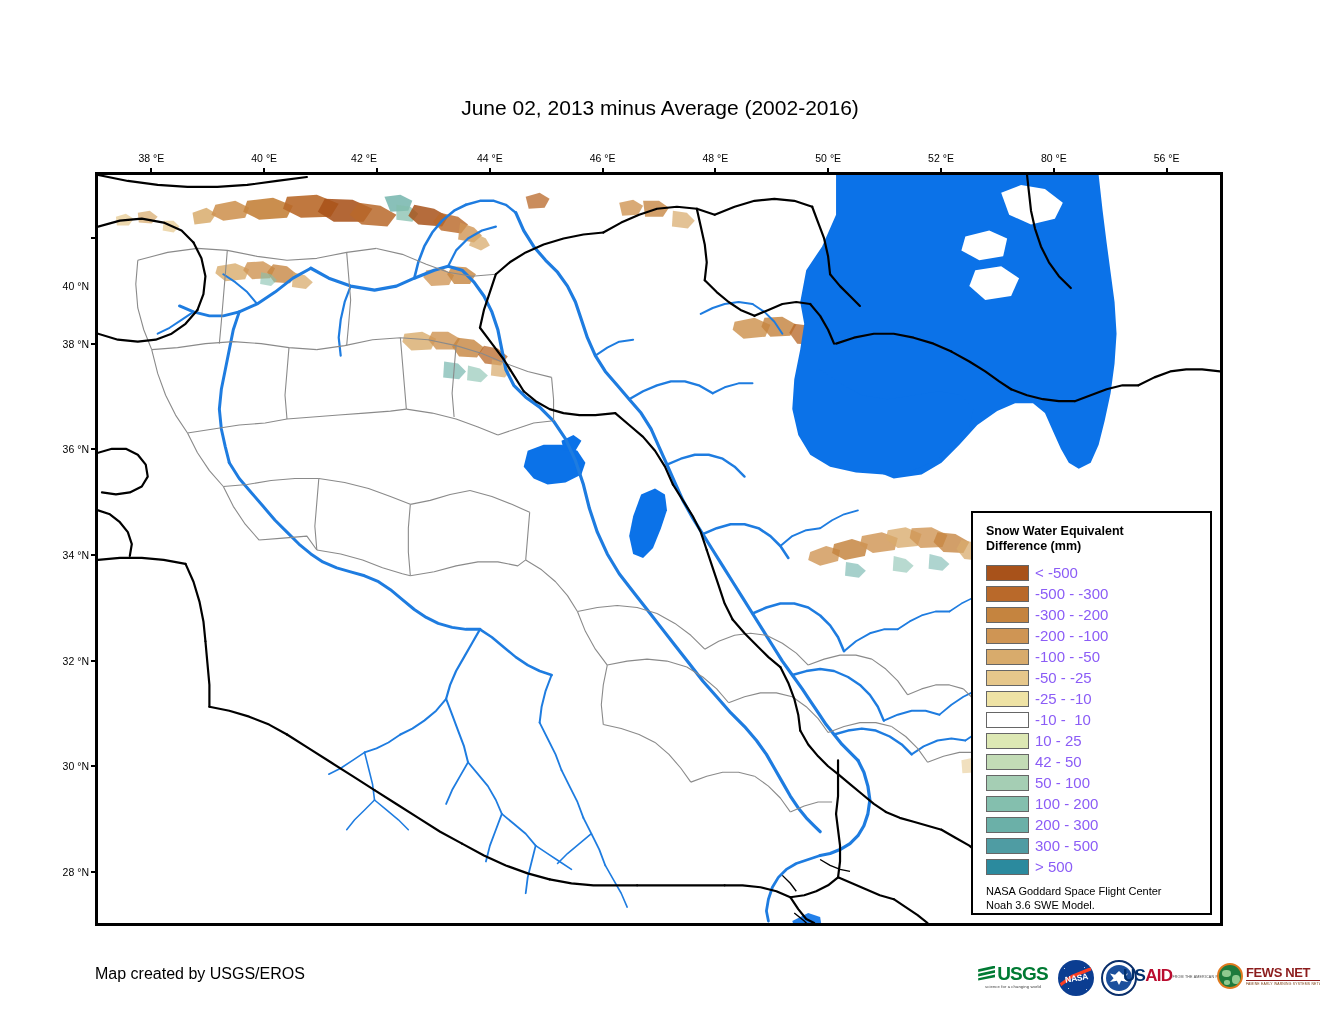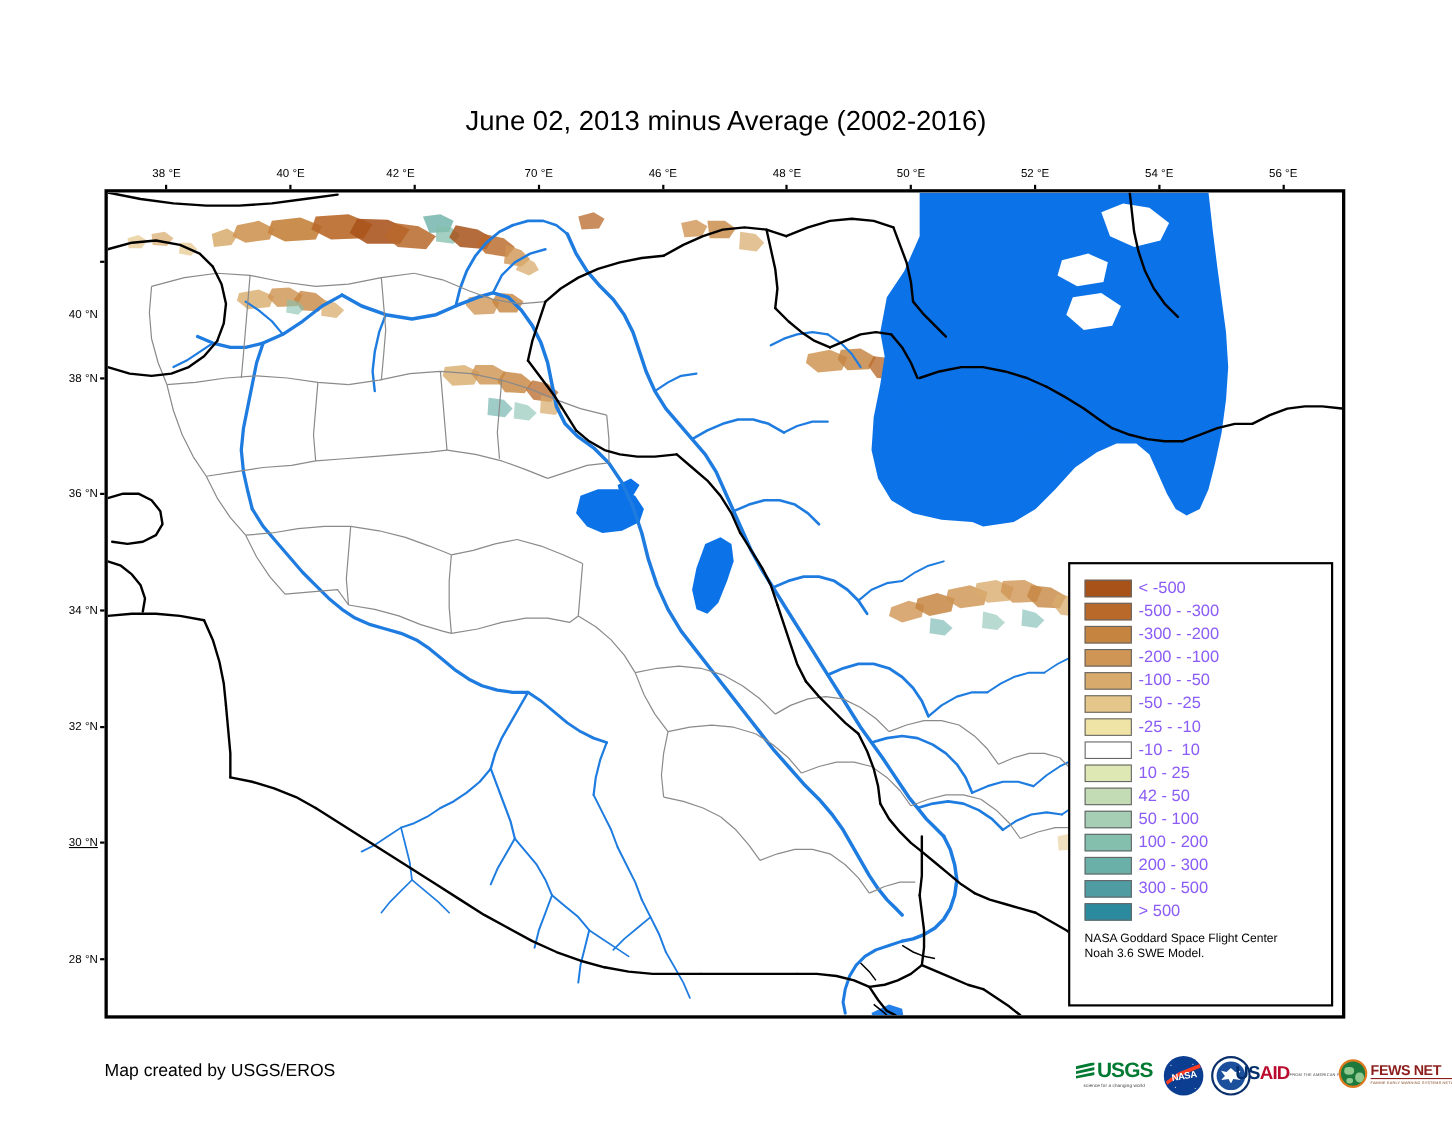--- a/index.html
+++ b/index.html
@@ -15,21 +15,21 @@
   
   #title {
     position: absolute; top: 40px; left: 0; width: 1320px;
     text-align: center;
     font-size: 27px; font-weight: bold; color: #000;
     letter-spacing: -0.2px;
   }
   #subtitle {
     position: absolute; top: 96px; left: 0; width: 1320px;
     text-align: center;
-    font-size: 25px; font-weight: normal; color: #000;
+    font-size: 21px; font-weight: normal; color: #000;
   }
 
   
   #map-frame {
     position: absolute;
     left: 95px; top: 172px;
     width: 1128px; height: 754px;
     border: 3px solid #000;
     background: #ffffff;
     overflow: hidden;
@@ -189,47 +189,47 @@
 
   <div id="subtitle">June 02, 2013 minus Average (2002-2016)</div>
 
   <div id="ticks-top">
       <div class="tick-label tick-top" style="left: 151.4px;">38 °E</div>
       <div class="tick-mark top" style="left: 150.4px; top: 168px;"></div>
       <div class="tick-label tick-top" style="left: 264.2px;">40 °E</div>
       <div class="tick-mark top" style="left: 263.2px; top: 168px;"></div>
       <div class="tick-label tick-top" style="left: 364px;">42 °E</div>
       <div class="tick-mark top" style="left: 376px; top: 168px;"></div>
-      <div class="tick-label tick-top" style="left: 489.8px;">70 °E</div>
+      <div class="tick-label tick-top" style="left: 489.8px;">44 °E</div>
       <div class="tick-mark top" style="left: 488.8px; top: 168px;"></div>
       <div class="tick-label tick-top" style="left: 602.6px;">46 °E</div>
       <div class="tick-mark top" style="left: 601.6px; top: 168px;"></div>
       <div class="tick-label tick-top" style="left: 715.4px;">48 °E</div>
       <div class="tick-mark top" style="left: 714.4px; top: 168px;"></div>
       <div class="tick-label tick-top" style="left: 828.2px;">50 °E</div>
       <div class="tick-mark top" style="left: 827.2px; top: 168px;"></div>
       <div class="tick-label tick-top" style="left: 941px;">52 °E</div>
       <div class="tick-mark top" style="left: 940px; top: 168px;"></div>
-      <div class="tick-label tick-top" style="left: 1053.8px;">54 °E</div>
+      <div class="tick-label tick-top" style="left: 1053.8px;">80 °E</div>
       <div class="tick-mark top" style="left: 1052.8px; top: 168px;"></div>
       <div class="tick-label tick-top" style="left: 1166.6px;">56 °E</div>
       <div class="tick-mark top" style="left: 1165.6px; top: 168px;"></div>
     </div>
   <div id="ticks-left">
       <div class="tick-label tick-left" style="left: 43px; width: 46px; top: 238px; margin-top: 48px;">40 °N</div>
       <div class="tick-mark left" style="left: 91px; top: 237px;"></div>
       <div class="tick-label tick-left" style="left: 43px; width: 46px; top: 343.667px;">38 °N</div>
       <div class="tick-mark left" style="left: 91px; top: 342.667px;"></div>
       <div class="tick-label tick-left" style="left: 43px; width: 46px; top: 449.333px;">36 °N</div>
       <div class="tick-mark left" style="left: 91px; top: 448.333px;"></div>
       <div class="tick-label tick-left" style="left: 43px; width: 46px; top: 555px;">34 °N</div>
       <div class="tick-mark left" style="left: 91px; top: 554px;"></div>
       <div class="tick-label tick-left" style="left: 43px; width: 46px; top: 660.667px;">32 °N</div>
       <div class="tick-mark left" style="left: 91px; top: 659.667px;"></div>
-      <div class="tick-label tick-left" style="left: 43px; width: 46px; top: 766.333px; text-decoration: underline;">30 °N</div>
+      <div class="tick-label tick-left" style="left: 43px; width: 46px; top: 766.333px;">30 °N</div>
       <div class="tick-mark left" style="left: 91px; top: 765.333px;"></div>
       <div class="tick-label tick-left" style="left: 43px; width: 46px; top: 872px;">28 °N</div>
       <div class="tick-mark left" style="left: 91px; top: 871px;"></div>
     </div>
 
   <div id="map-frame">
     <svg id="map-canvas" viewBox="0 0 1128 754" preserveAspectRatio="none">
 
       <g>
 
@@ -532,20 +532,22 @@
 
       <g fill="none" stroke="#000000" stroke-width="1.4">
         <path d="M700,744 L710,752 718,760 724,768"></path>
         <path d="M688,706 L696,714 702,722"></path>
         <path d="M726,690 L736,696 746,700 756,702"></path>
       </g>
     </svg>
   </div>
 
   <div id="legend">
+    <div id="legend-title">Snow Water Equivalent
+Difference (mm)</div>
     <div id="legend-rows">
         <div class="legend-row">
           <div class="legend-swatch" style="background: rgb(168, 82, 26);"></div>
           <div class="legend-label">&lt; -500</div>
         </div>
         <div class="legend-row">
           <div class="legend-swatch" style="background: rgb(185, 105, 42);"></div>
           <div class="legend-label">-500 - -300</div>
         </div>
         <div class="legend-row">

